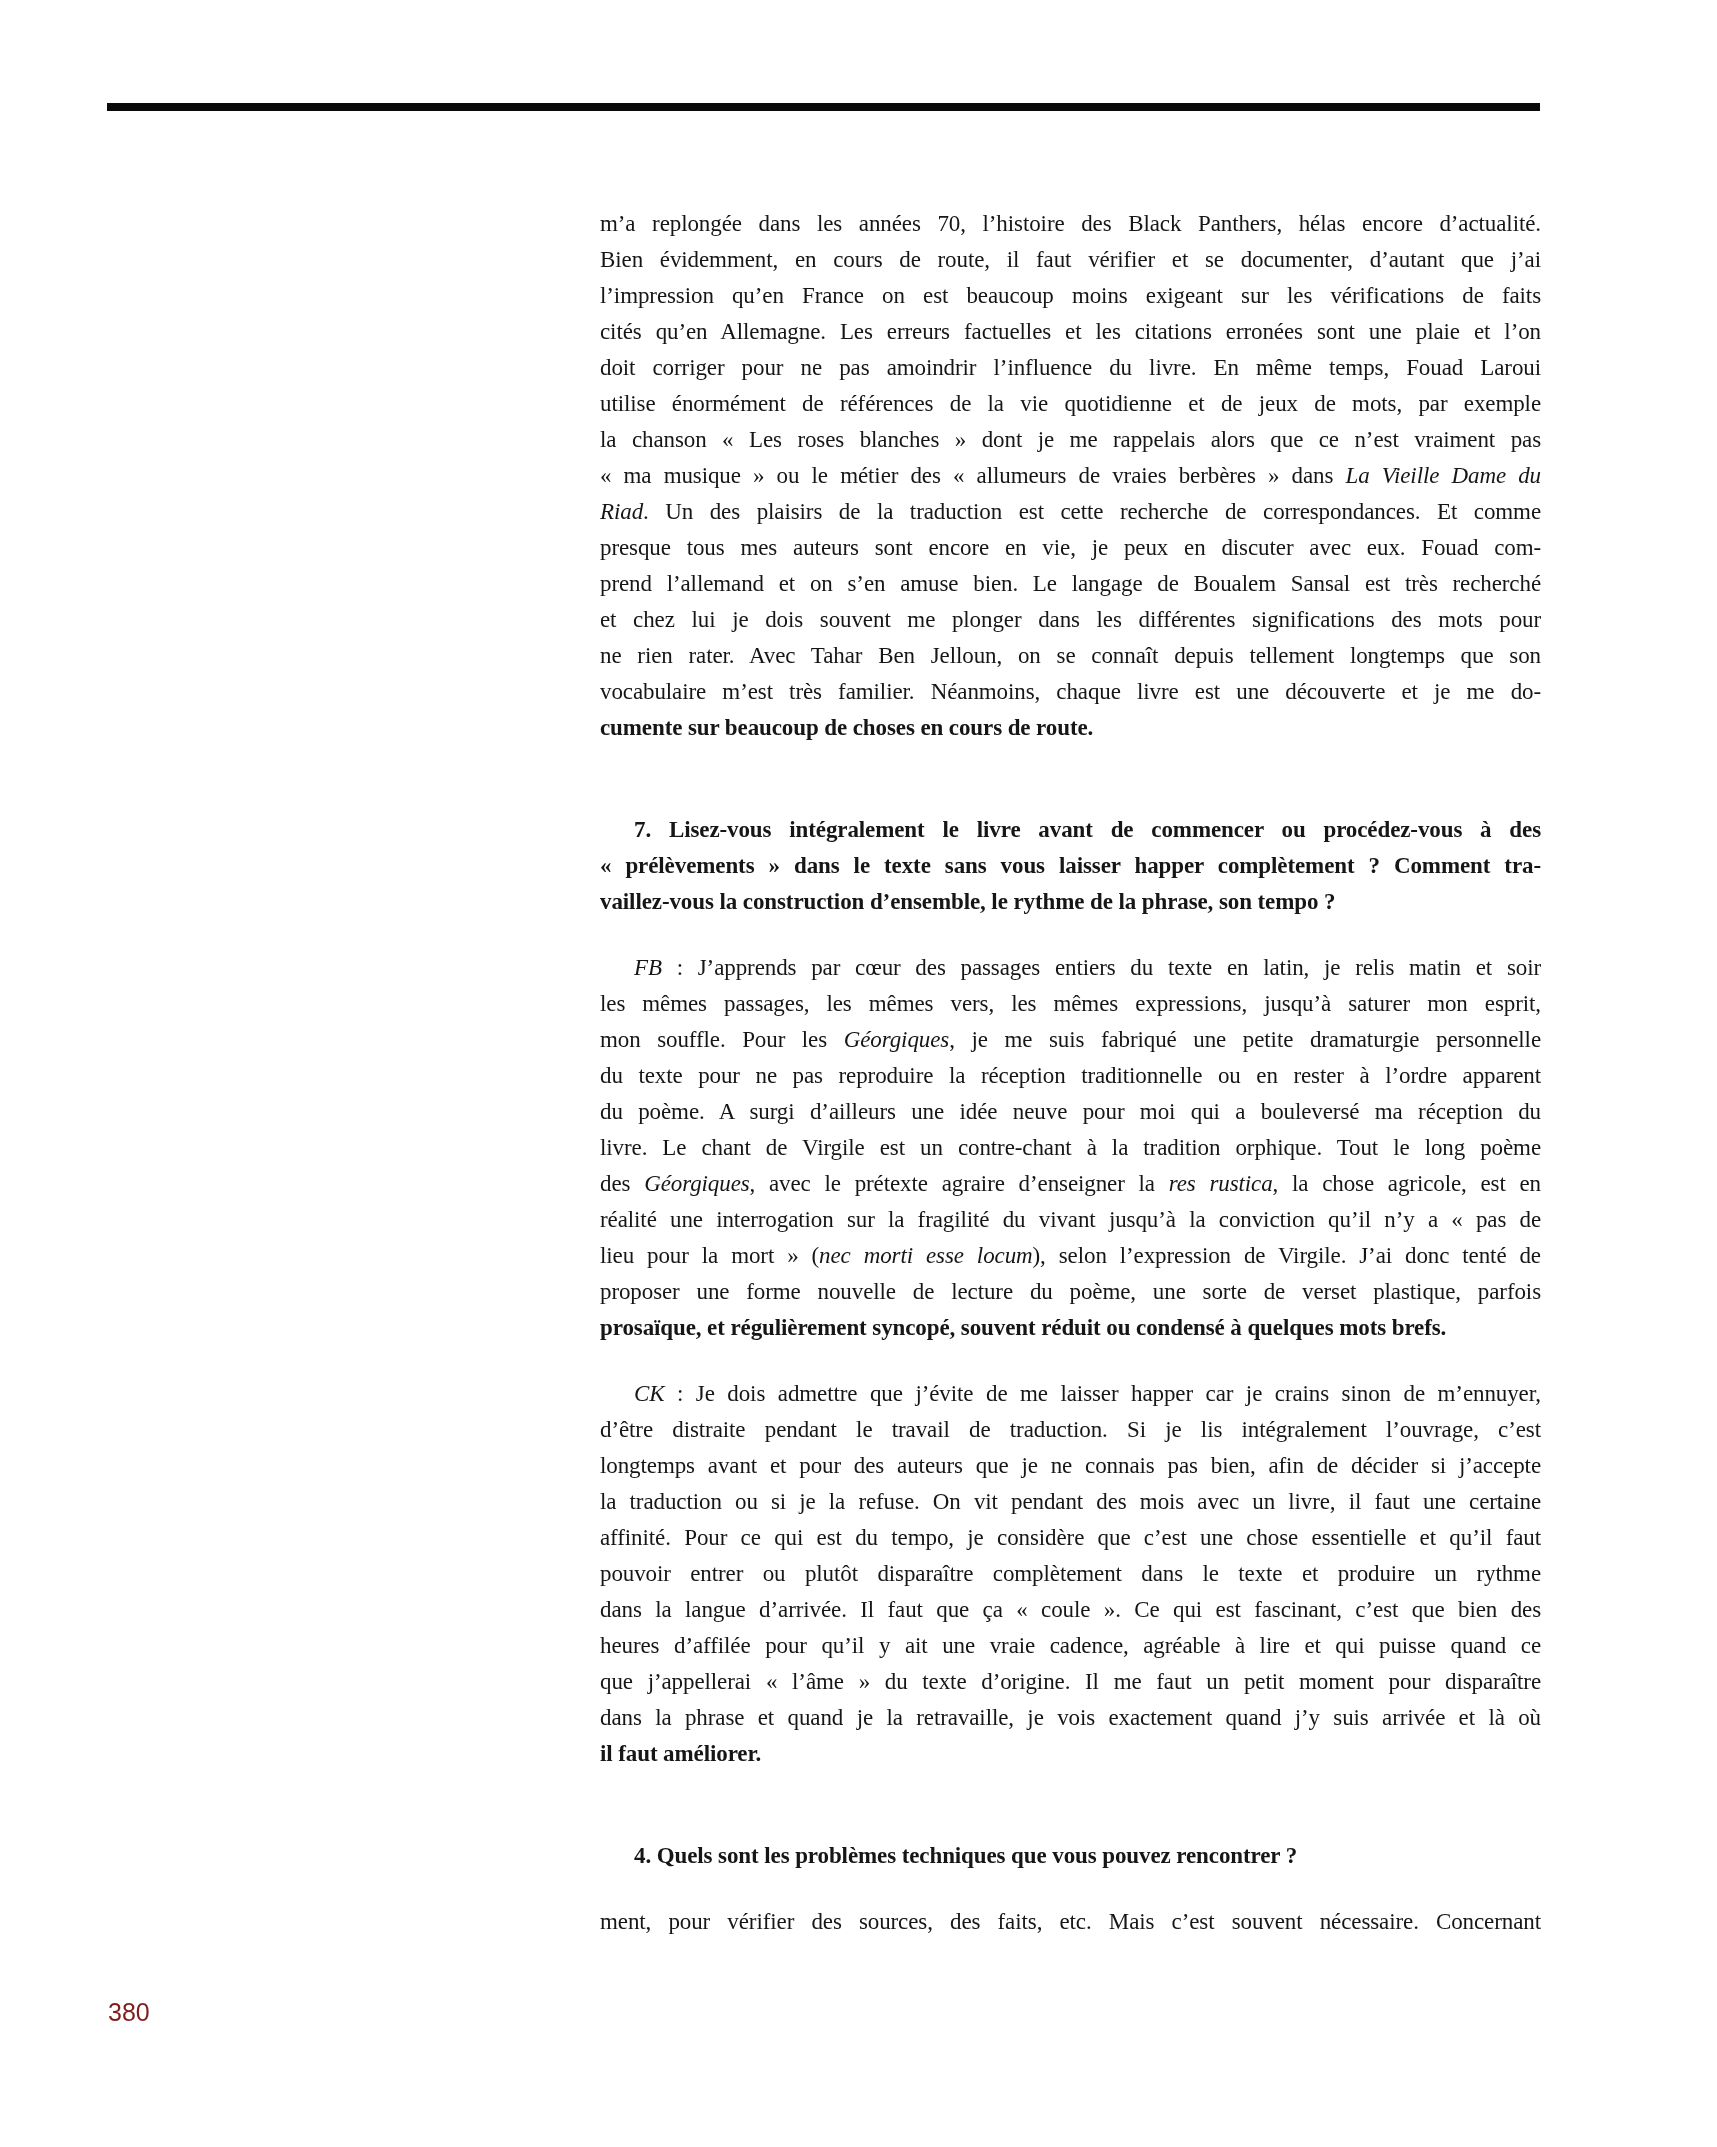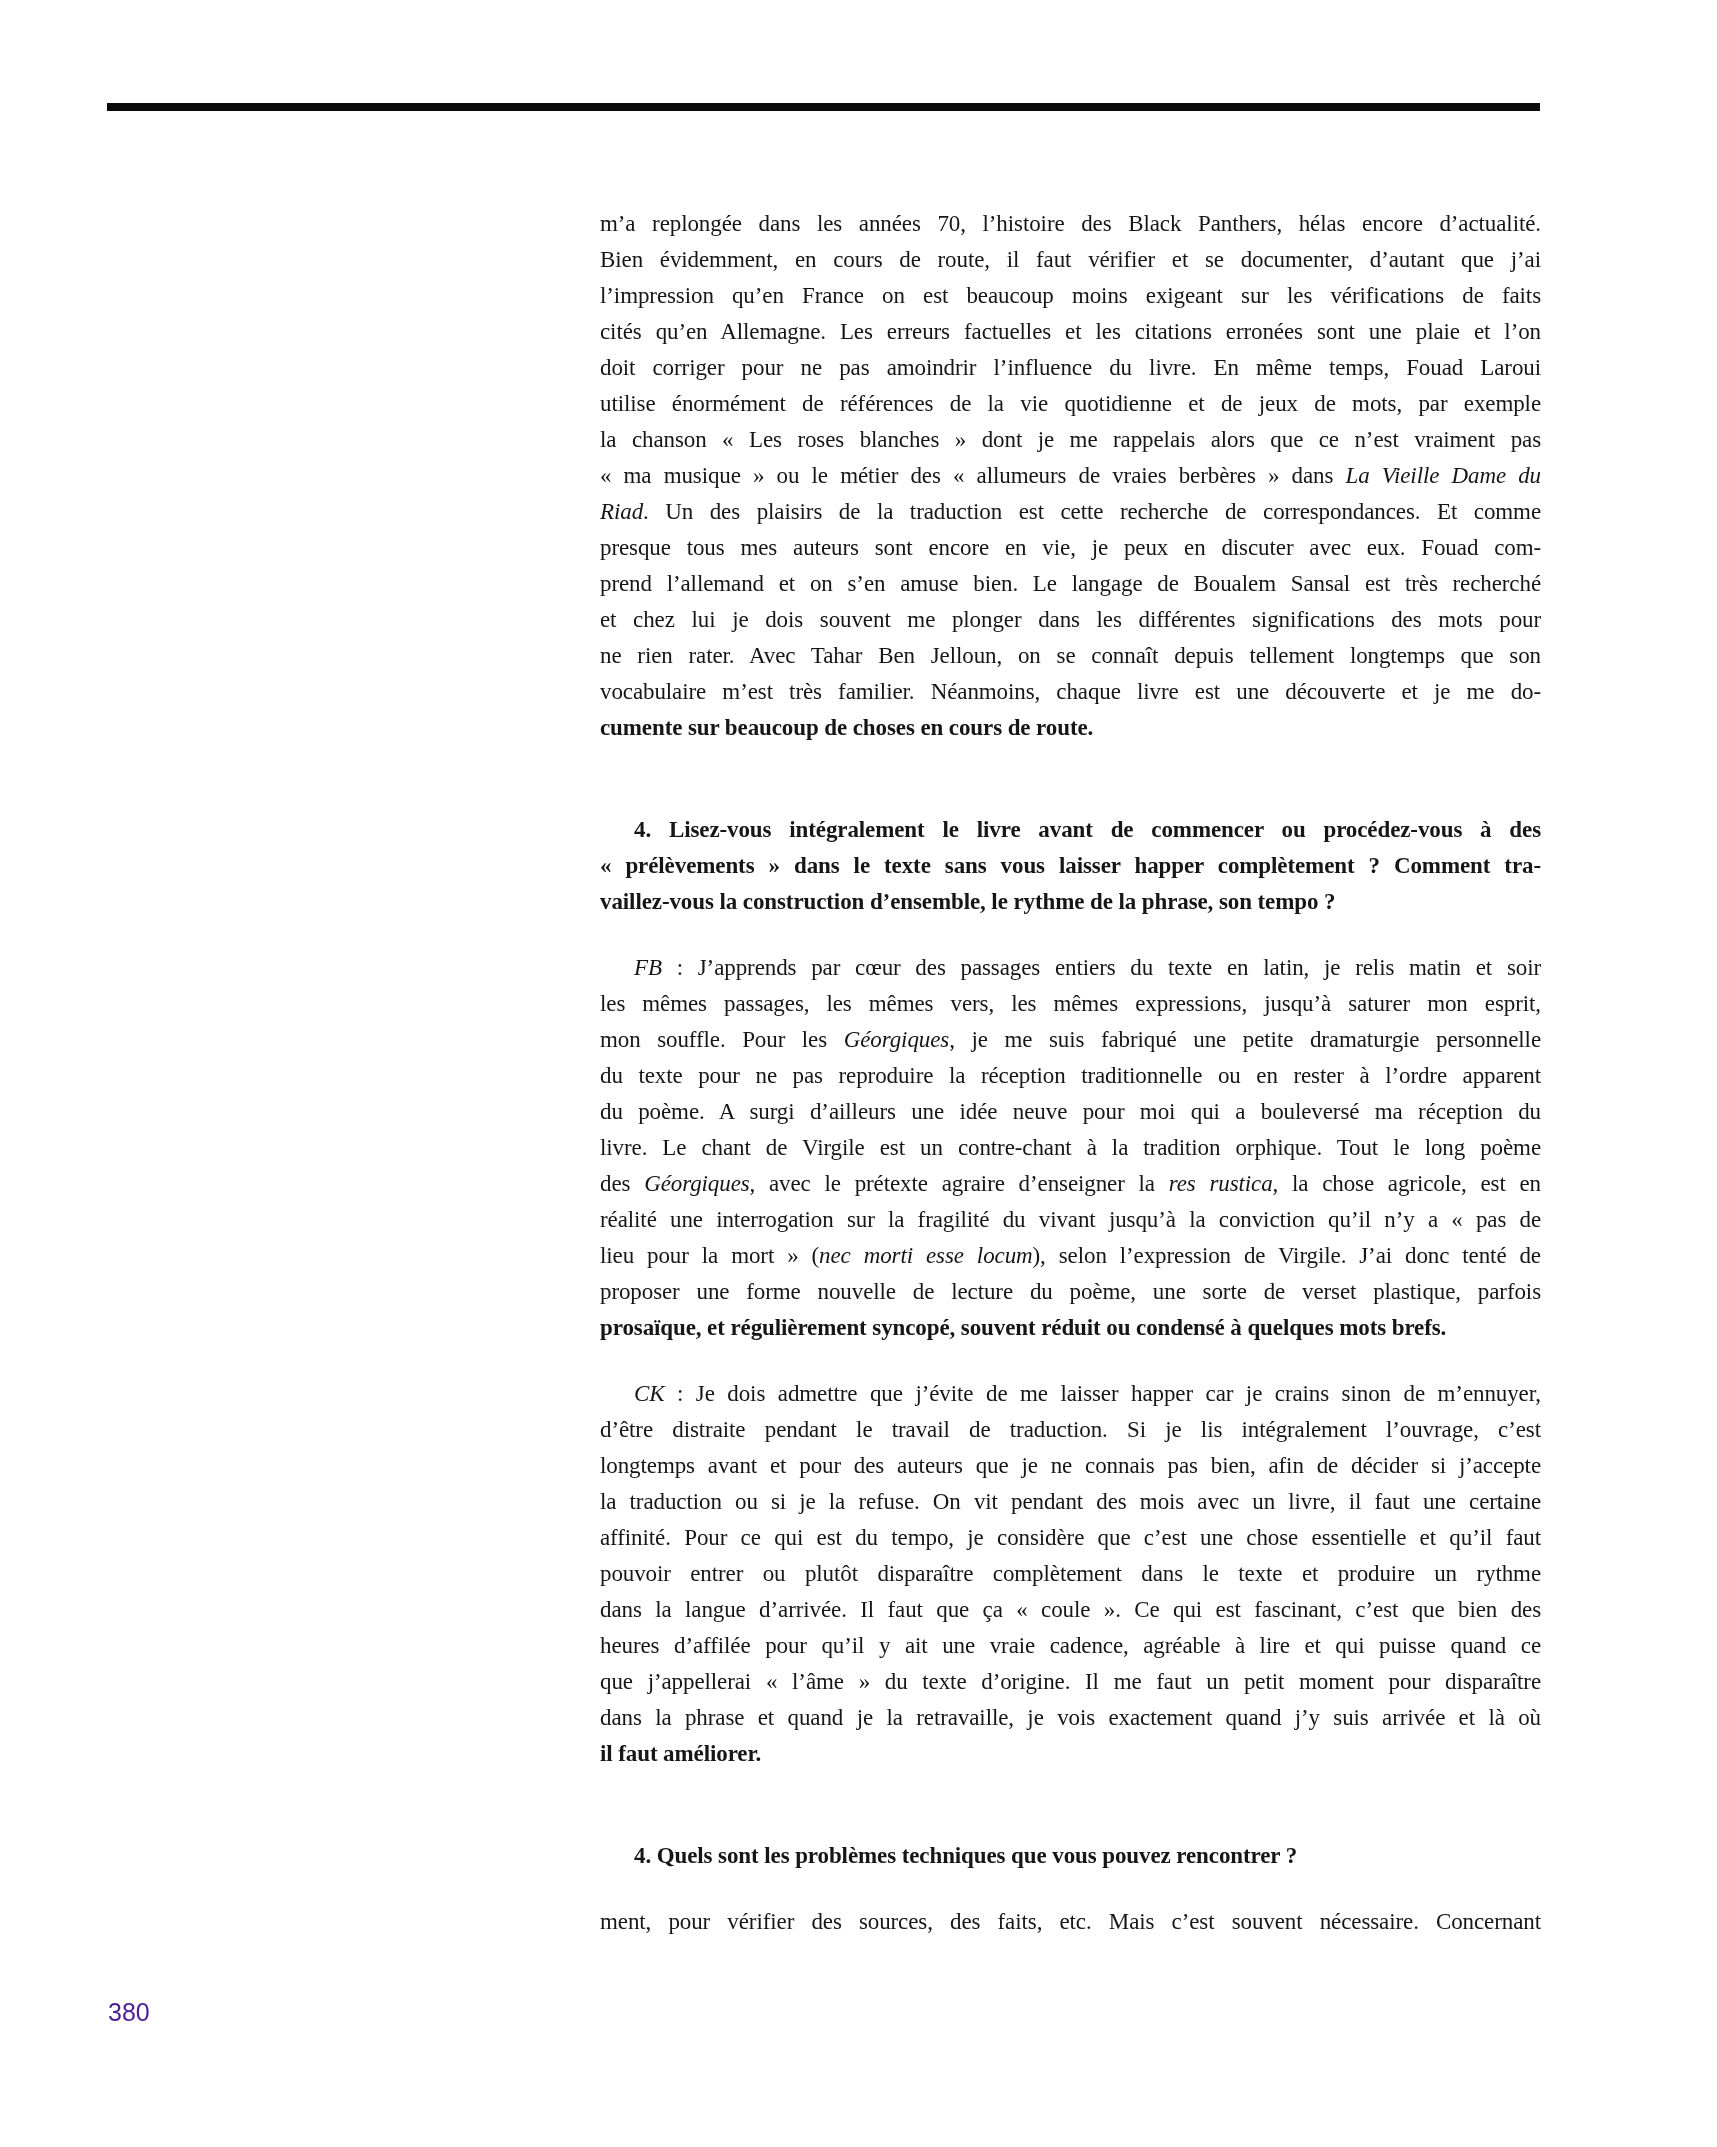--- a/index.html
+++ b/index.html
@@ -61,21 +61,21 @@
         <div class="line">« ma musique » ou le métier des « allumeurs de vraies berbères » dans <i>La Vieille Dame du</i></div>
         <div class="line"><i>Riad</i>. Un des plaisirs de la traduction est cette recherche de correspondances. Et comme</div>
         <div class="line">presque tous mes auteurs sont encore en vie, je peux en discuter avec eux. Fouad com-</div>
         <div class="line">prend l’allemand et on s’en amuse bien. Le langage de Boualem Sansal est très recherché</div>
         <div class="line">et chez lui je dois souvent me plonger dans les différentes significations des mots pour</div>
         <div class="line">ne rien rater. Avec Tahar Ben Jelloun, on se connaît depuis tellement longtemps que son</div>
         <div class="line">vocabulaire m’est très familier. Néanmoins, chaque livre est une découverte et je me do-</div>
         <div class="line end">cumente sur beaucoup de choses en cours de route.</div>
       </div>
       <div class="para heading">
-        <div class="line indent">4. Lisez-vous intégralement le livre avant de commencer ou procédez-vous à des</div>
+        <div class="line indent">7. Lisez-vous intégralement le livre avant de commencer ou procédez-vous à des</div>
         <div class="line">« prélèvements » dans le texte sans vous laisser happer complètement ? Comment tra-</div>
         <div class="line end">vaillez-vous la construction d’ensemble, le rythme de la phrase, son tempo ?</div>
       </div>
       <div class="para body">
         <div class="line indent"><i>FB</i> : J’apprends par cœur des passages entiers du texte en latin, je relis matin et soir</div>
         <div class="line">les mêmes passages, les mêmes vers, les mêmes expressions, jusqu’à saturer mon esprit,</div>
         <div class="line">mon souffle. Pour les <i>Géorgiques</i>, je me suis fabriqué une petite dramaturgie personnelle</div>
         <div class="line">du texte pour ne pas reproduire la réception traditionnelle ou en rester à l’ordre apparent</div>
         <div class="line">du poème. A surgi d’ailleurs une idée neuve pour moi qui a bouleversé ma réception du</div>
         <div class="line">livre. Le chant de Virgile est un contre-chant à la tradition orphique. Tout le long poème</div>
@@ -98,15 +98,15 @@
         <div class="line">dans la phrase et quand je la retravaille, je vois exactement quand j’y suis arrivée et là où</div>
         <div class="line end">il faut améliorer.</div>
       </div>
       <div class="para heading">
         <div class="line indent end">4. Quels sont les problèmes techniques que vous pouvez rencontrer ?</div>
       </div>
       <div class="para body">
         <div class="line">ment, pour vérifier des sources, des faits, etc. Mais c’est souvent nécessaire. Concernant</div>
       </div>
     </main>
-  <div class="page-number" style="color: #4c1d95;">380</div>
+  <div class="page-number" style="color: #7f1d1d;">380</div>
 </div>
 
 
 </body></html>

